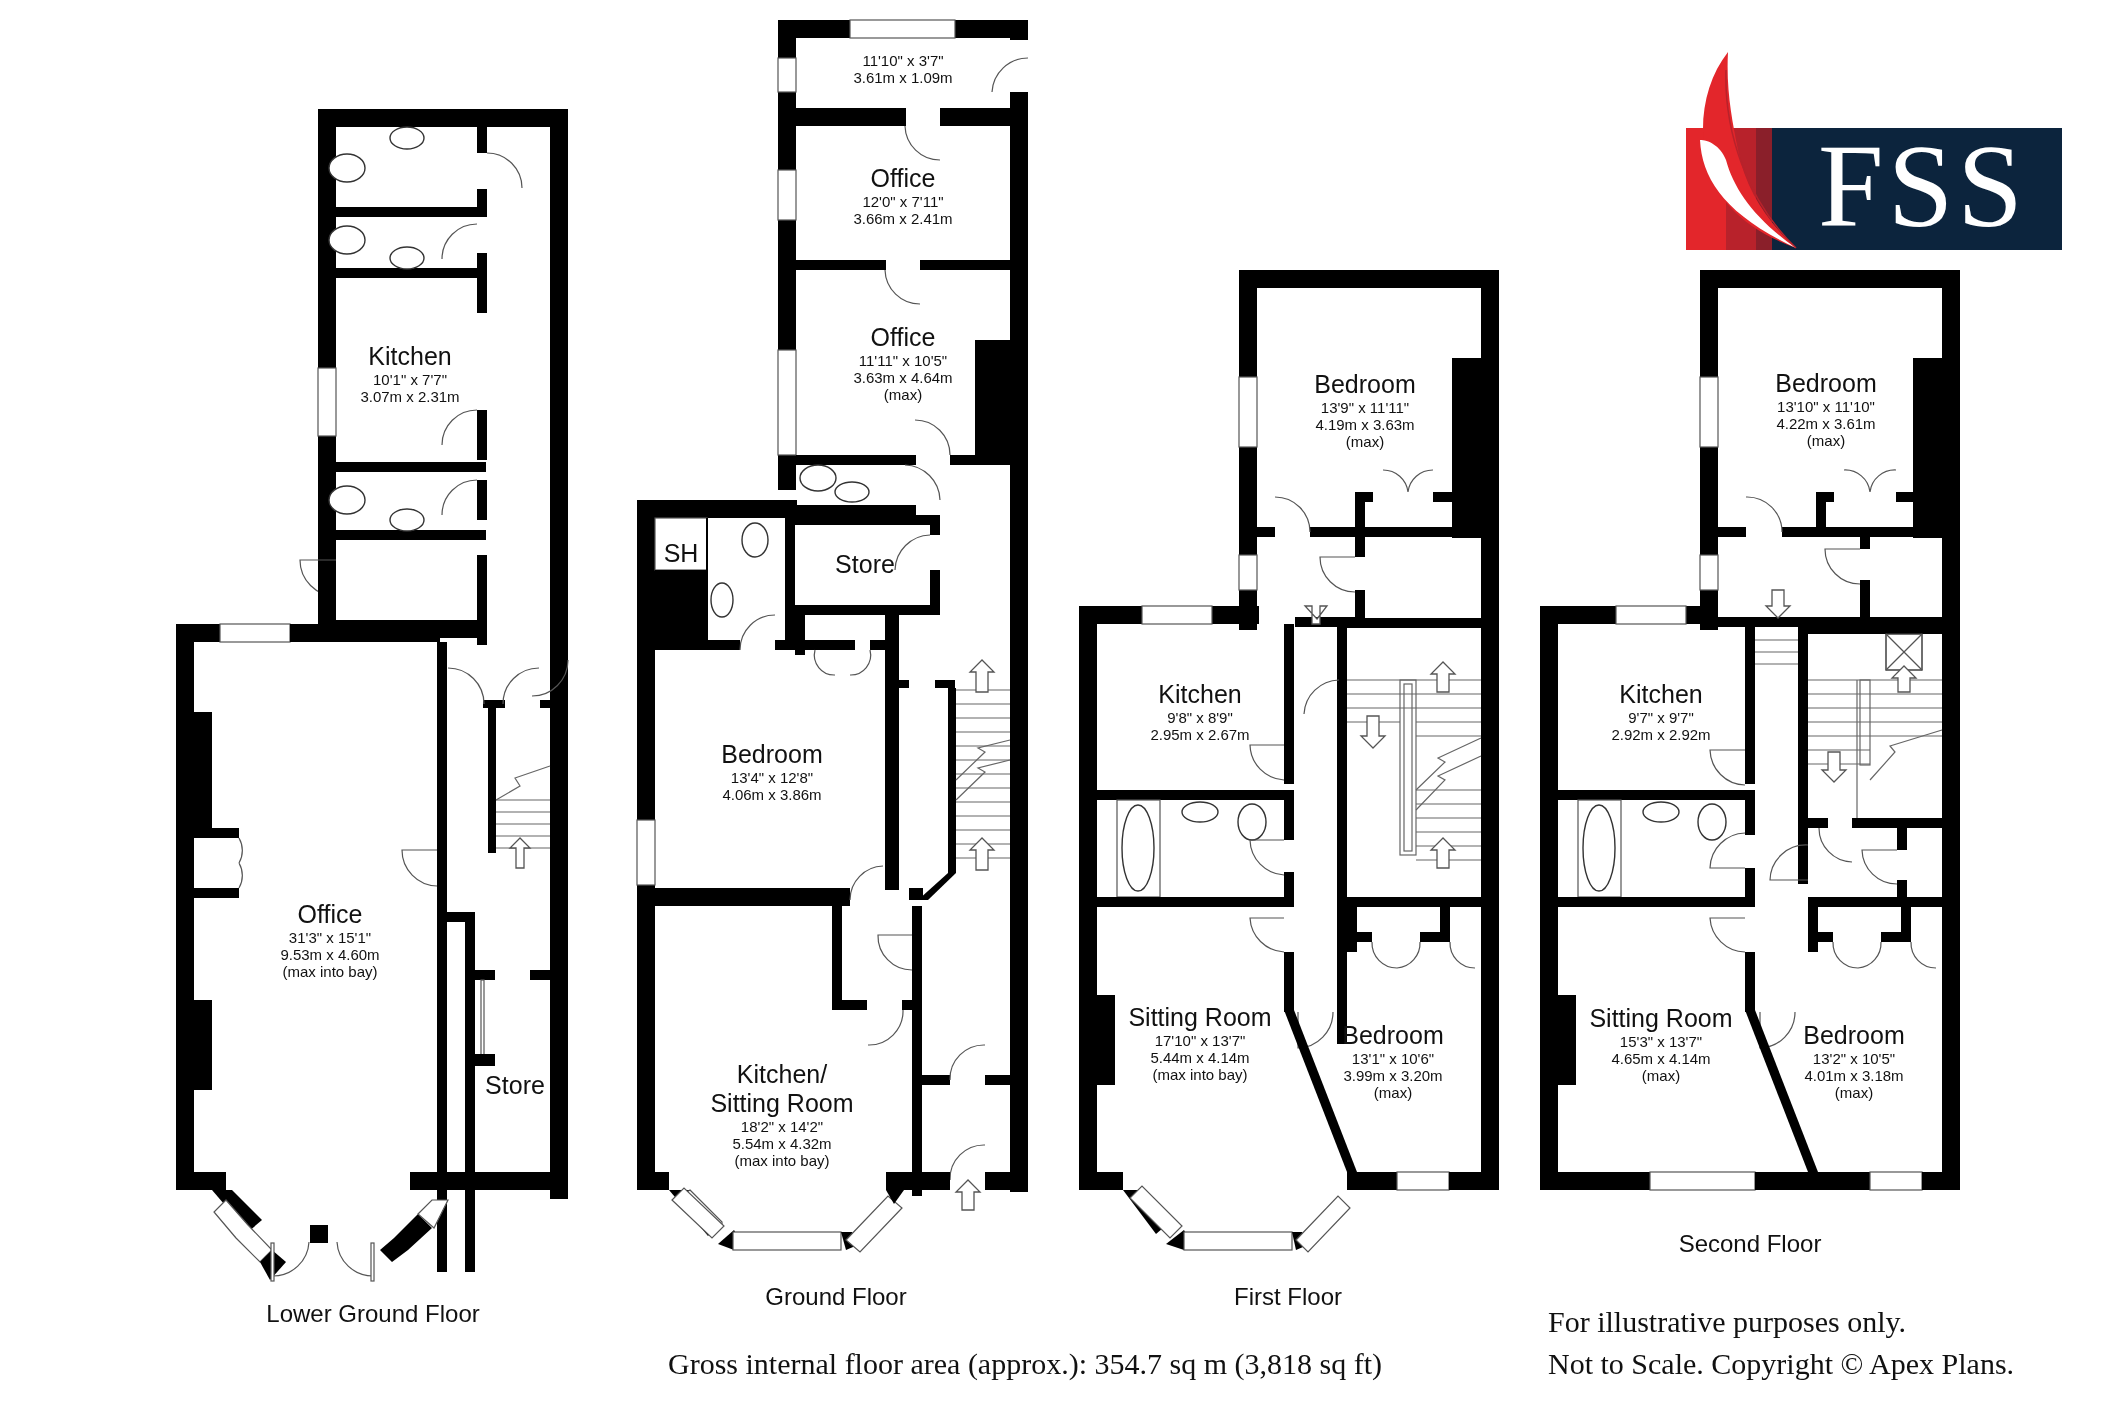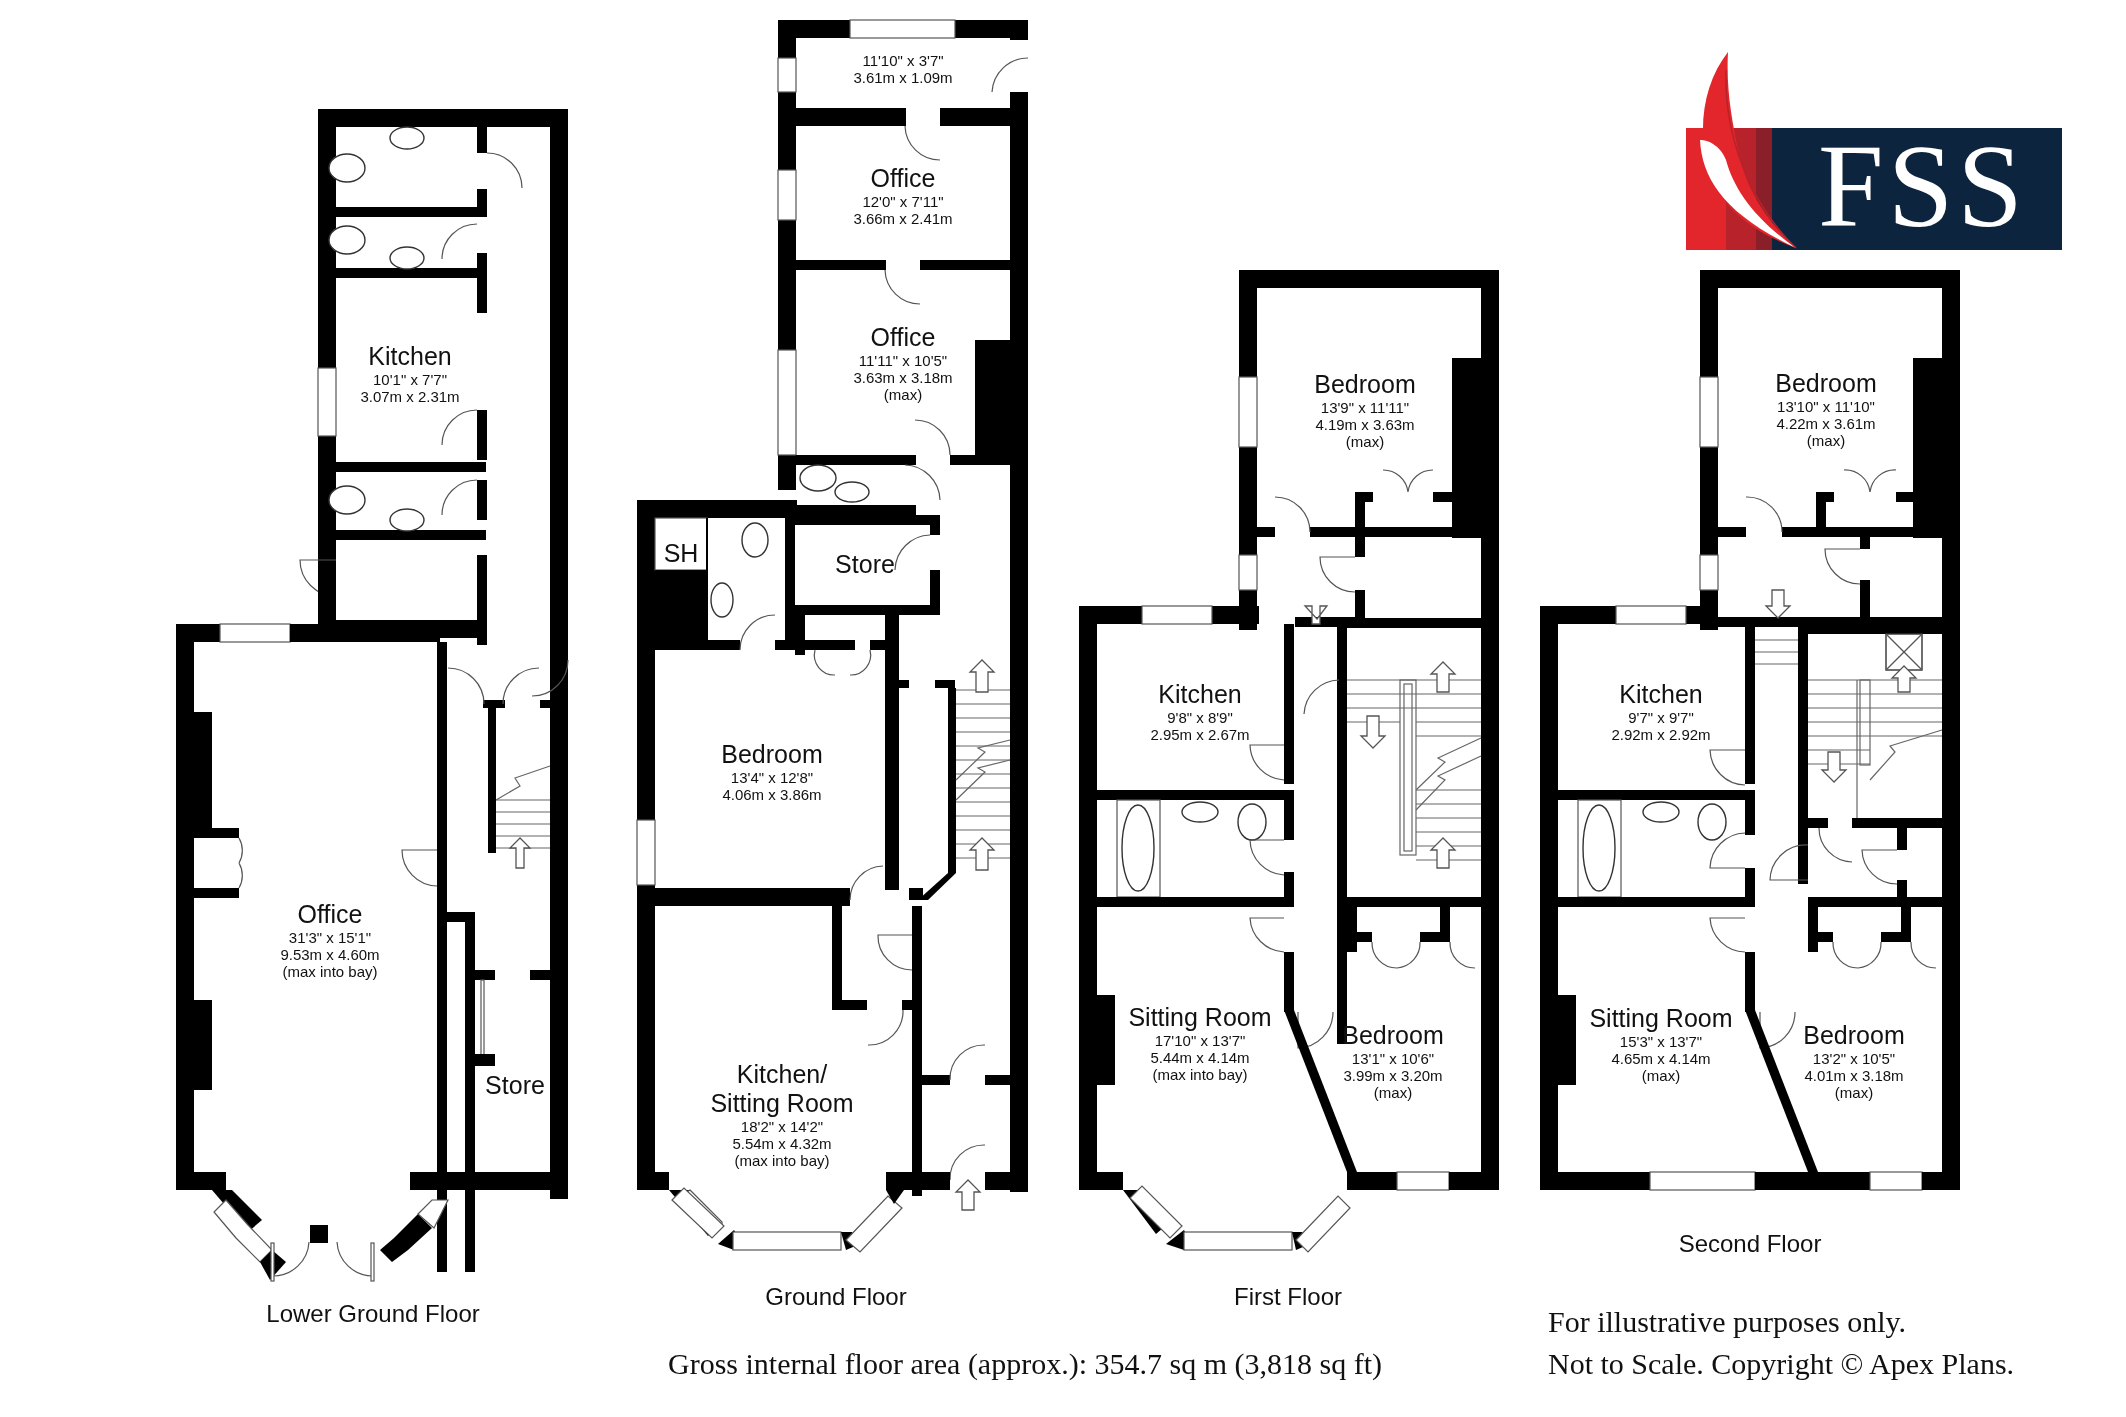--- a/index.html
+++ b/index.html
@@ -451,21 +451,21 @@
   <span class="rdim">3.61m x 1.09m</span>
 </div>
 <div class="label" style="left:903px; top:164px;">
   <span class="rname">Office</span>
   <span class="rdim">12'0" x 7'11"</span>
   <span class="rdim">3.66m x 2.41m</span>
 </div>
 <div class="label" style="left:903px; top:323px;">
   <span class="rname">Office</span>
   <span class="rdim">11'11" x 10'5"</span>
-  <span class="rdim">3.63m x 3.18m</span>
+  <span class="rdim">3.63m x 4.64m</span>
   <span class="rdim">(max)</span>
 </div>
 <div class="label" style="left:681px; top:533px;margin-top:6px;">
   <span class="rname">SH</span>
 </div>
 <div class="label" style="left:865px; top:550px;">
   <span class="rname">Store</span>
 </div>
 <div class="label" style="left:772px; top:740px;">
   <span class="rname">Bedroom</span>

